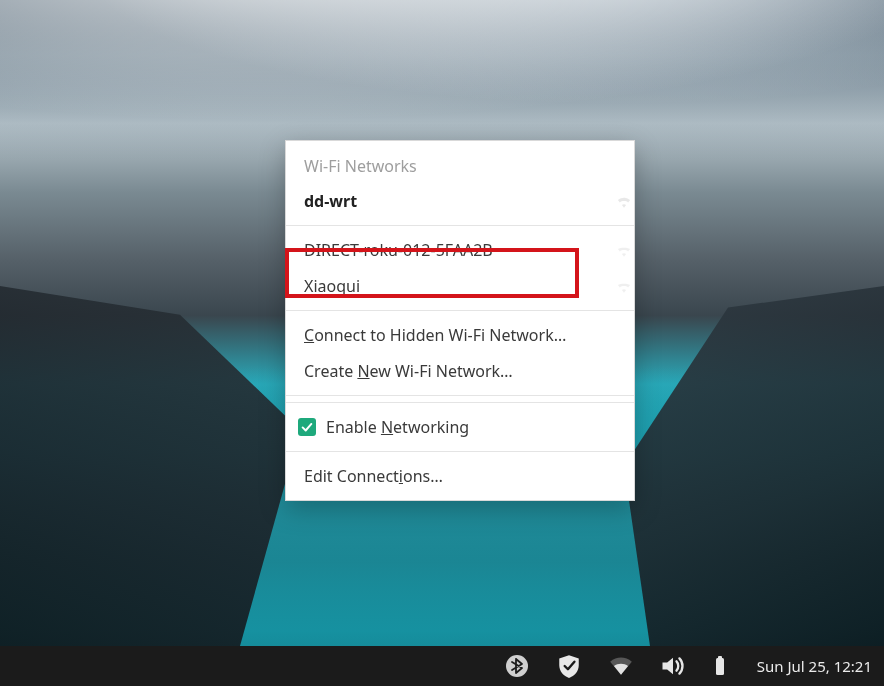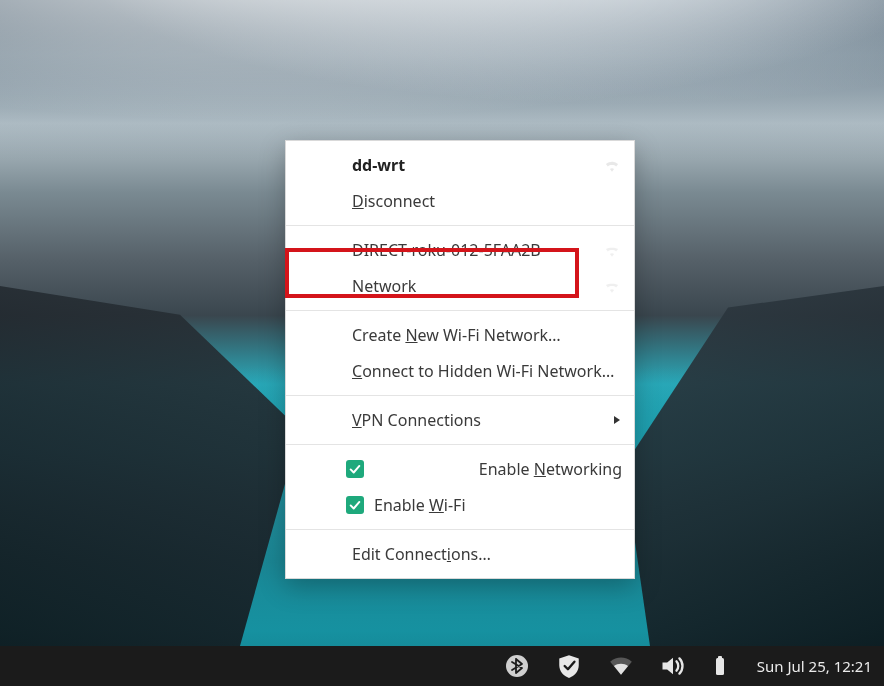--- a/index.html
+++ b/index.html
@@ -59,25 +59,24 @@
     color: #3a3a3a;
   }
   .menu .header {
     padding: 8px 18px 6px 18px;
     color: #9e9e9e;
     font-size: 16px;
   }
   .menu .item {
     display: flex;
     align-items: center;
-    padding: 8px 12px 8px 18px;
+    padding: 8px 0 8px 18px;
     cursor: pointer;
     position: relative;
     line-height: 1.25;
-    margin-left: 48px;
   }
   .menu .item .label { flex: 1 1 auto; }
   .menu .item.bold .label { font-weight: 700; color:#222; }
   .menu .sep { height:1px; background:#e4e4e4; margin:6px 0; }
   .menu .check {
     width: 18px; height: 18px; margin-right: 10px; flex: 0 0 18px;
     display:flex; align-items:center; justify-content:center;
     border-radius:3px;
   }
   .menu .check.on { background:#1ea97c; }
@@ -119,95 +118,77 @@
   <div class="paint">
     <div class="snow"></div>
     <div class="lake"></div>
     <div class="rockL"></div>
     <div class="rockR"></div>
   </div>
 
   <div class="highlight-box" style="left:285px; top:248px; width:294px; height:50px;"></div>
 
   <div class="menu">
+    <div class="header">Wi-Fi Networks</div>
 
     <div class="item bold">
       <span class="label">dd-wrt</span>
       <span class="wifi-icon">
         <svg viewBox="0 0 24 24" width="20" height="20">
             <path fill="#999" d="M12 20l-2.5-3.2c1.5-1.2 3.5-1.2 5 0L12 20zm-5-6.3l-2.3-2.9C7.6 8.6 11 7.8 14 8.3c2.1.4 3.9 1.4 5.3 2.6L17 13.7c-1.3-1.1-3-1.7-5-1.7s-3.7.6-5 1.7z"></path>
           </svg>
       </span>
     </div>
 
-    <div class="item">
-      <span class="label"><span class="underline">D</span>isconnect</span>
-    </div>
 
     <div class="sep"></div>
 
     <div class="item">
       <span class="label">DIRECT-roku-012-5FAA2B</span>
       <span class="wifi-icon">
         <svg viewBox="0 0 24 24" width="20" height="20">
             <path fill="#bbb" d="M12 20l-2.5-3.2c1.5-1.2 3.5-1.2 5 0L12 20zm-5-6.3l-2.3-2.9C7.6 8.6 16.4 8.6 19.3 10.9L17 13.7c-1.3-1.1-3-1.7-5-1.7s-3.7.6-5 1.7z"></path>
           </svg>
       </span>
     </div>
 
     <div class="item">
-      <span class="label">Network</span>
+      <span class="label">Xiaoqui</span>
       <span class="wifi-icon">
         <svg viewBox="0 0 24 24" width="20" height="20">
             <path fill="#bbb" d="M12 20l-2.5-3.2c1.5-1.2 3.5-1.2 5 0L12 20zm-5-6.3l-2.3-2.9C7.6 8.6 16.4 8.6 19.3 10.9L17 13.7c-1.3-1.1-3-1.7-5-1.7s-3.7.6-5 1.7z"></path>
           </svg>
       </span>
     </div>
 
 
     <div class="sep"></div>
 
     <div class="item">
+      <span class="label"><span></span><span class="underline">C</span><span>onnect to Hidden Wi-Fi Network…</span></span>
+    </div>
+
+    <div class="item">
       <span class="label"><span>Create </span><span class="underline">N</span><span>ew Wi-Fi Network…</span></span>
     </div>
 
-    <div class="item">
-      <span class="label"><span></span><span class="underline">C</span><span>onnect to Hidden Wi-Fi Network…</span></span>
-    </div>
-
-    <div class="sep"></div>
-
-    <div class="item">
-      <span class="label"><span class="underline">V</span><span>PN Connections</span></span>
-      <span class="arrow">
-        <svg viewBox="0 0 10 10" width="10" height="10">
-            <path d="M2 1 L8 5 L2 9 Z" fill="#333"></path>
-          </svg>
-      </span>
-    </div>
-
-    <div class="sep"></div>
-
-    <div class="item" style="padding-left:12px;text-align:right;">
-      <span class="check on">
-        <svg viewBox="0 0 16 16" width="14" height="14">
-            <path d="M3 8.5 L6.5 12 L13 4.5" fill="none" stroke="#fff" stroke-width="2.2" stroke-linecap="round" stroke-linejoin="round"></path>
-          </svg>
-      </span>
-      <span class="label"><span>Enable </span><span class="underline">N</span><span>etworking</span></span>
-    </div>
+    <div class="sep"></div>
+
+
+    <div class="sep"></div>
 
     <div class="item" style="padding-left:12px;">
       <span class="check on">
         <svg viewBox="0 0 16 16" width="14" height="14">
             <path d="M3 8.5 L6.5 12 L13 4.5" fill="none" stroke="#fff" stroke-width="2.2" stroke-linecap="round" stroke-linejoin="round"></path>
           </svg>
       </span>
-      <span class="label"><span>Enable </span><span class="underline">W</span><span>i-Fi</span></span>
-    </div>
+      <span class="label"><span>Enable </span><span class="underline">N</span><span>etworking</span></span>
+    </div>
+
 
     <div class="sep"></div>
 
 
     <div class="item">
       <span class="label"><span>Edit Connect</span><span class="underline">i</span><span>ons…</span></span>
     </div>
   </div>
 
   <div class="taskbar">

